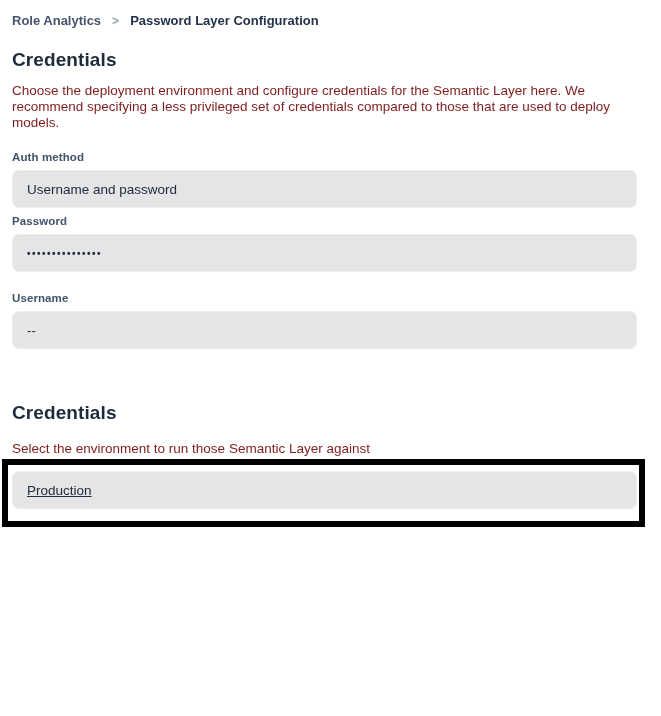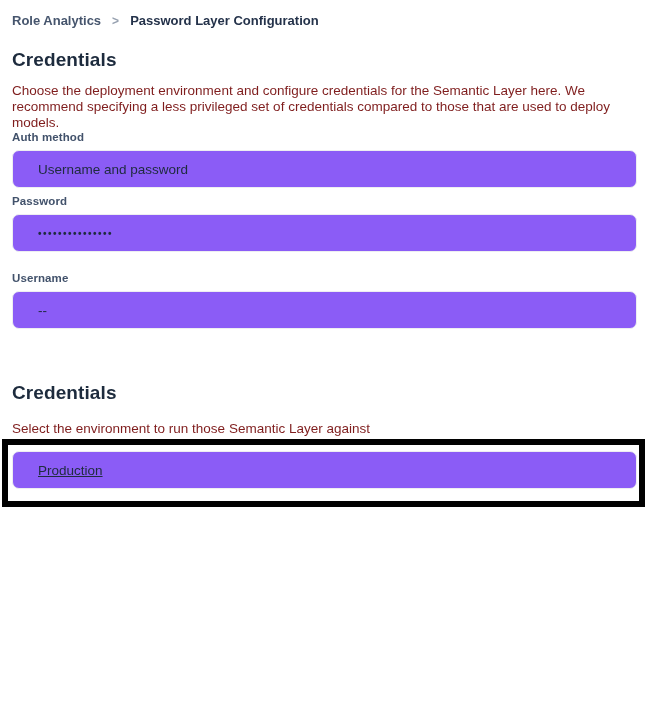--- a/index.html
+++ b/index.html
@@ -65,26 +65,26 @@
   .field-label {
     display: block;
     font-size: 11.5px;
     font-weight: 700;
     color: #42526b;
     margin-bottom: 7px;
     letter-spacing: 0.1px;
   }
   .input-box {
     height: 38px;
-    background: #8b5cf6;
+    background: #e5e5e5;
     border: 1px solid #edeef1;
     border-radius: 7px;
     display: flex;
     align-items: center;
-    padding: 0 25px;
+    padding: 0 14px;
     font-size: 13.5px;
     color: #202c40;
     cursor: pointer;
   }
   .password-value {
     font-size: 10px;
     font-weight: 700;
     letter-spacing: 1.5px;
     color: #1d2b3d;
   }
@@ -114,21 +114,21 @@
   <nav class="breadcrumb">
     <a class="crumb-link">Role Analytics</a>
     <span class="crumb-sep">&gt;</span>
     <span class="crumb-current">Password Layer Configuration</span>
   </nav>
 
   <h1 class="section-title credentials-title">Credentials</h1>
 
   <p class="section-desc">Choose the deployment environment and configure credentials for the Semantic Layer here. We recommend specifying a less privileged set of credentials compared to those that are used to deploy models.</p>
 
-  <div class="field-group" style="">
+  <div class="field-group" style="margin-top:20px;">
     <label class="field-label">Auth method</label>
     <div class="input-box">Username and password</div>
   </div>
 
 
   <div class="field-group after-box">
     <label class="field-label">Password</label>
     <div class="input-box">
       <span class="password-value">•••••••••••••••</span>
     </div>

